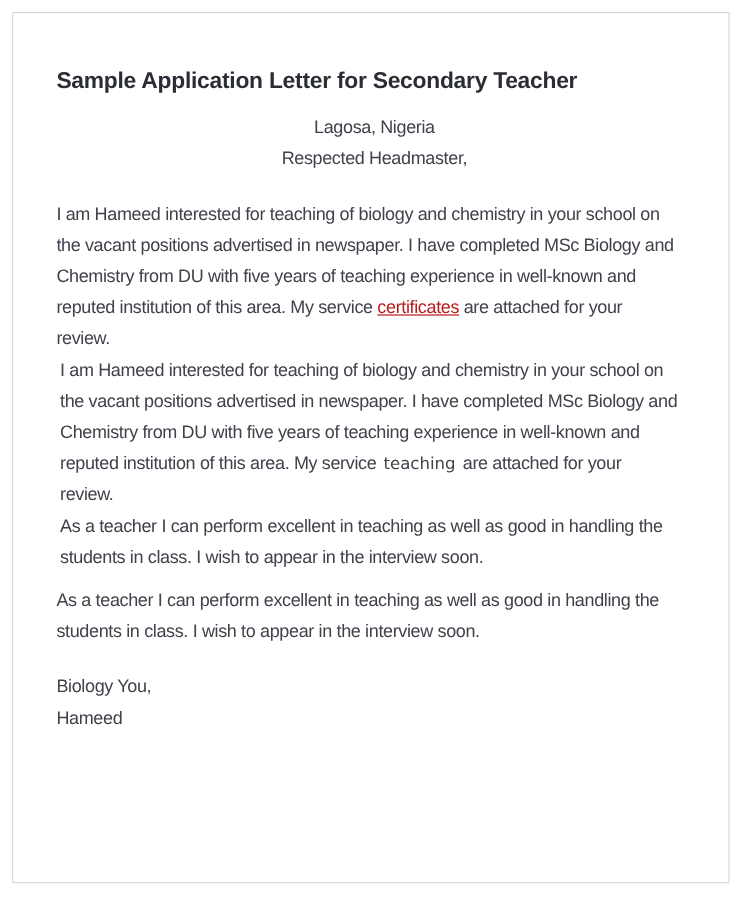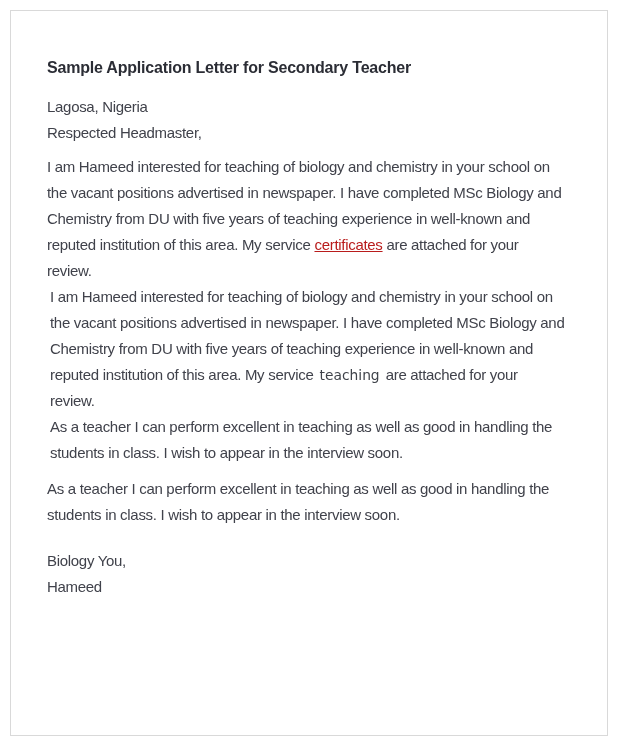--- a/index.html
+++ b/index.html
@@ -17,37 +17,37 @@
     width: 598px;
     height: 726px;
     border: 1px solid #d9d9d9;
     background: #ffffff;
     box-sizing: border-box;
     padding: 44px 30px 20px 36px;
     overflow: hidden;
   }
   h1.title {
     margin: 0 0 13px 0;
-    font-size: 16px;
+    font-size: 19px;
     line-height: 26px;
     font-weight: 700;
     color: #2b2d35;
     letter-spacing: -0.2px;
     white-space: pre-line;
   }
   p {
     margin: 0;
     font-size: 15px;
     line-height: 26px;
     color: #40424b;
     letter-spacing: -0.3px;
     white-space: pre-line;
   }
   p.school { margin-bottom: 20px; }
-  p.addr { margin-bottom: 8px; }
+  p.addr { margin-bottom: 20px; text-align: center; }
   p.para2 { padding-left: 3px; }
   p.para3 { margin-top: 10px; }
   p.closing { margin-top: 20px; }
   a.link {
     color: #b91c1c;
     text-decoration: underline;
     cursor: pointer;
   }
   .alt-word {
     font-family: "DejaVu Sans", sans-serif;

